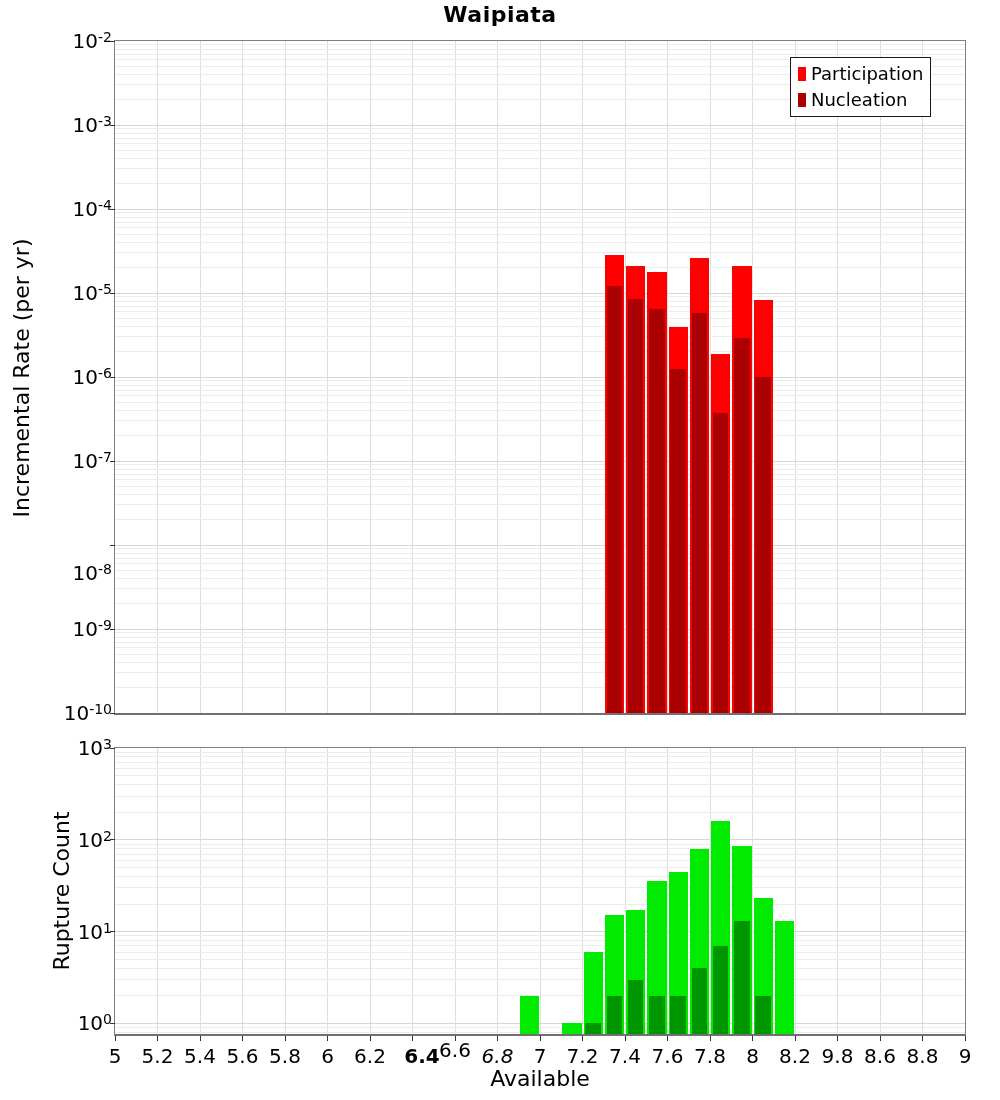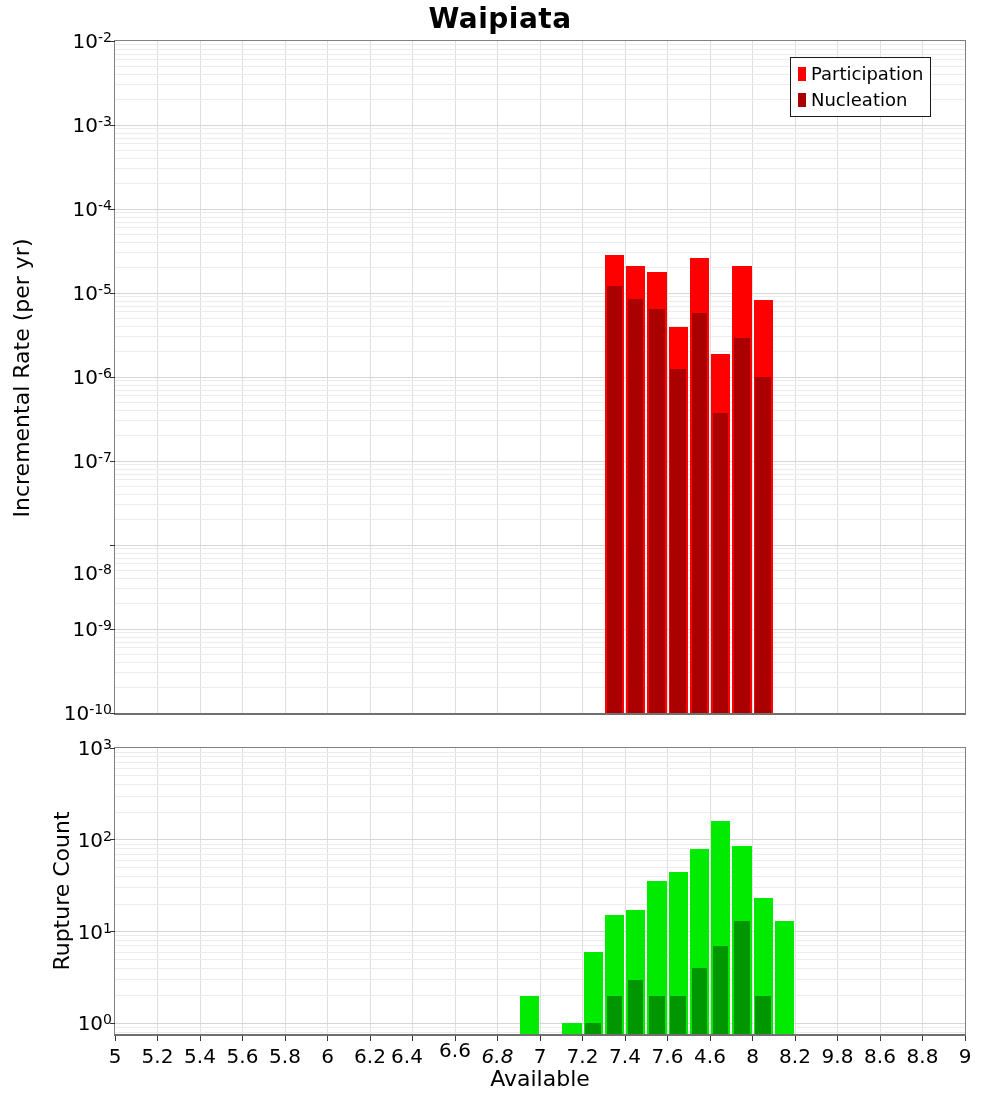--- a/index.html
+++ b/index.html
@@ -2,21 +2,21 @@
 <html><head>
 <meta charset="utf-8">
 <style>
   html,body{margin:0;padding:0;background:#ffffff;}
   #figure{
     position:relative;width:1000px;height:1100px;background:#ffffff;
     font-family:"DejaVu Sans",sans-serif;color:#000;overflow:hidden;
   }
   .chart-title{
     position:absolute;left:0;top:2px;width:1000px;text-align:center;
-    font-size:28px;font-weight:bold;letter-spacing:0.5px;
+    font-size:22px;font-weight:bold;letter-spacing:0.5px;
   }
   .panel{
     position:absolute;background:#ffffff;border:1px solid #808080;border-bottom:2px solid #707070;
     box-sizing:content-box;overflow:hidden;
   }
   #panel-rate{left:114px;top:40px;width:850px;height:672px;}
   #panel-count{left:114px;top:747px;width:850px;height:286px;}
   .gridline-h{position:absolute;left:0;width:850px;height:1px;}
   .gridline-v{position:absolute;top:0;height:100%;width:1px;}
   .bar{position:absolute;}
@@ -267,35 +267,35 @@
       <div class="xtick-label" style="left: 175px; top: 1046px;">5.4</div>
       <div class="tickmark" style="left: 242px; top: 1036px; width: 1px; height: 5px;"></div>
       <div class="xtick-label" style="left: 217.5px; top: 1046px;">5.6</div>
       <div class="tickmark" style="left: 284.5px; top: 1036px; width: 1px; height: 5px;"></div>
       <div class="xtick-label" style="left: 260px; top: 1046px;">5.8</div>
       <div class="tickmark" style="left: 327px; top: 1036px; width: 1px; height: 5px;"></div>
       <div class="xtick-label" style="left: 302.5px; top: 1046px;">6</div>
       <div class="tickmark" style="left: 369.5px; top: 1036px; width: 1px; height: 5px;"></div>
       <div class="xtick-label" style="left: 345px; top: 1046px;">6.2</div>
       <div class="tickmark" style="left: 412px; top: 1036px; width: 1px; height: 5px;"></div>
-      <div class="xtick-label" style="left: 382px; top: 1046px;">6.4</div>
+      <div class="xtick-label" style="left: 397px; top: 1046px; font-weight: bold;">6.4</div>
       <div class="tickmark" style="left: 454.5px; top: 1036px; width: 1px; height: 5px;"></div>
       <div class="xtick-label" style="left: 430px; top: 1040px;">6.6</div>
       <div class="tickmark" style="left: 497px; top: 1036px; width: 1px; height: 5px;"></div>
       <div class="xtick-label" style="left: 472.5px; top: 1046px; font-style: italic;">6.8</div>
       <div class="tickmark" style="left: 539.5px; top: 1036px; width: 1px; height: 5px;"></div>
       <div class="xtick-label" style="left: 515px; top: 1046px;">7</div>
       <div class="tickmark" style="left: 582px; top: 1036px; width: 1px; height: 5px;"></div>
       <div class="xtick-label" style="left: 557.5px; top: 1046px;">7.2</div>
       <div class="tickmark" style="left: 624.5px; top: 1036px; width: 1px; height: 5px;"></div>
       <div class="xtick-label" style="left: 600px; top: 1046px;">7.4</div>
       <div class="tickmark" style="left: 667px; top: 1036px; width: 1px; height: 5px;"></div>
       <div class="xtick-label" style="left: 642.5px; top: 1046px;">7.6</div>
       <div class="tickmark" style="left: 709.5px; top: 1036px; width: 1px; height: 5px;"></div>
-      <div class="xtick-label" style="left: 685px; top: 1046px;">4.6</div>
+      <div class="xtick-label" style="left: 685px; top: 1046px;">7.8</div>
       <div class="tickmark" style="left: 752px; top: 1036px; width: 1px; height: 5px;"></div>
       <div class="xtick-label" style="left: 727.5px; top: 1046px;">8</div>
       <div class="tickmark" style="left: 794.5px; top: 1036px; width: 1px; height: 5px;"></div>
       <div class="xtick-label" style="left: 770px; top: 1046px;">8.2</div>
       <div class="tickmark" style="left: 837px; top: 1036px; width: 1px; height: 5px;"></div>
       <div class="xtick-label" style="left: 812.5px; top: 1046px;">9.8</div>
       <div class="tickmark" style="left: 879.5px; top: 1036px; width: 1px; height: 5px;"></div>
       <div class="xtick-label" style="left: 855px; top: 1046px;">8.6</div>
       <div class="tickmark" style="left: 922px; top: 1036px; width: 1px; height: 5px;"></div>
       <div class="xtick-label" style="left: 897.5px; top: 1046px;">8.8</div>

